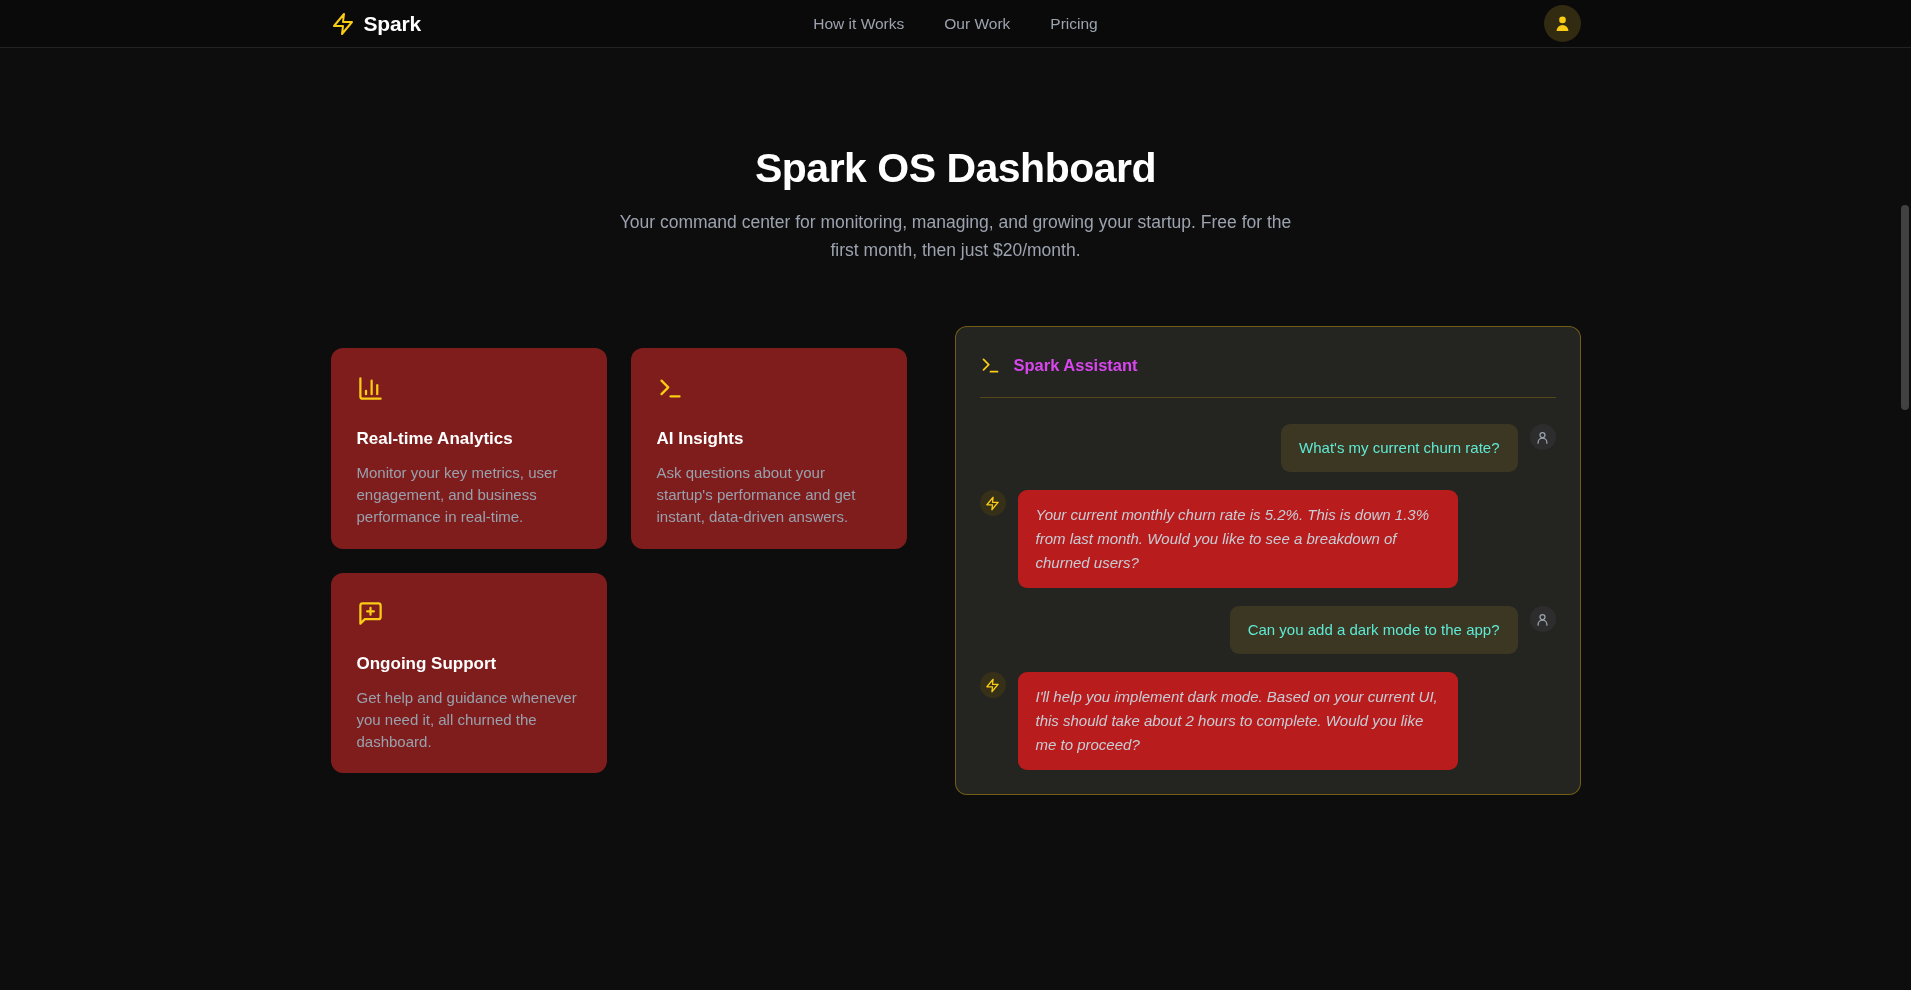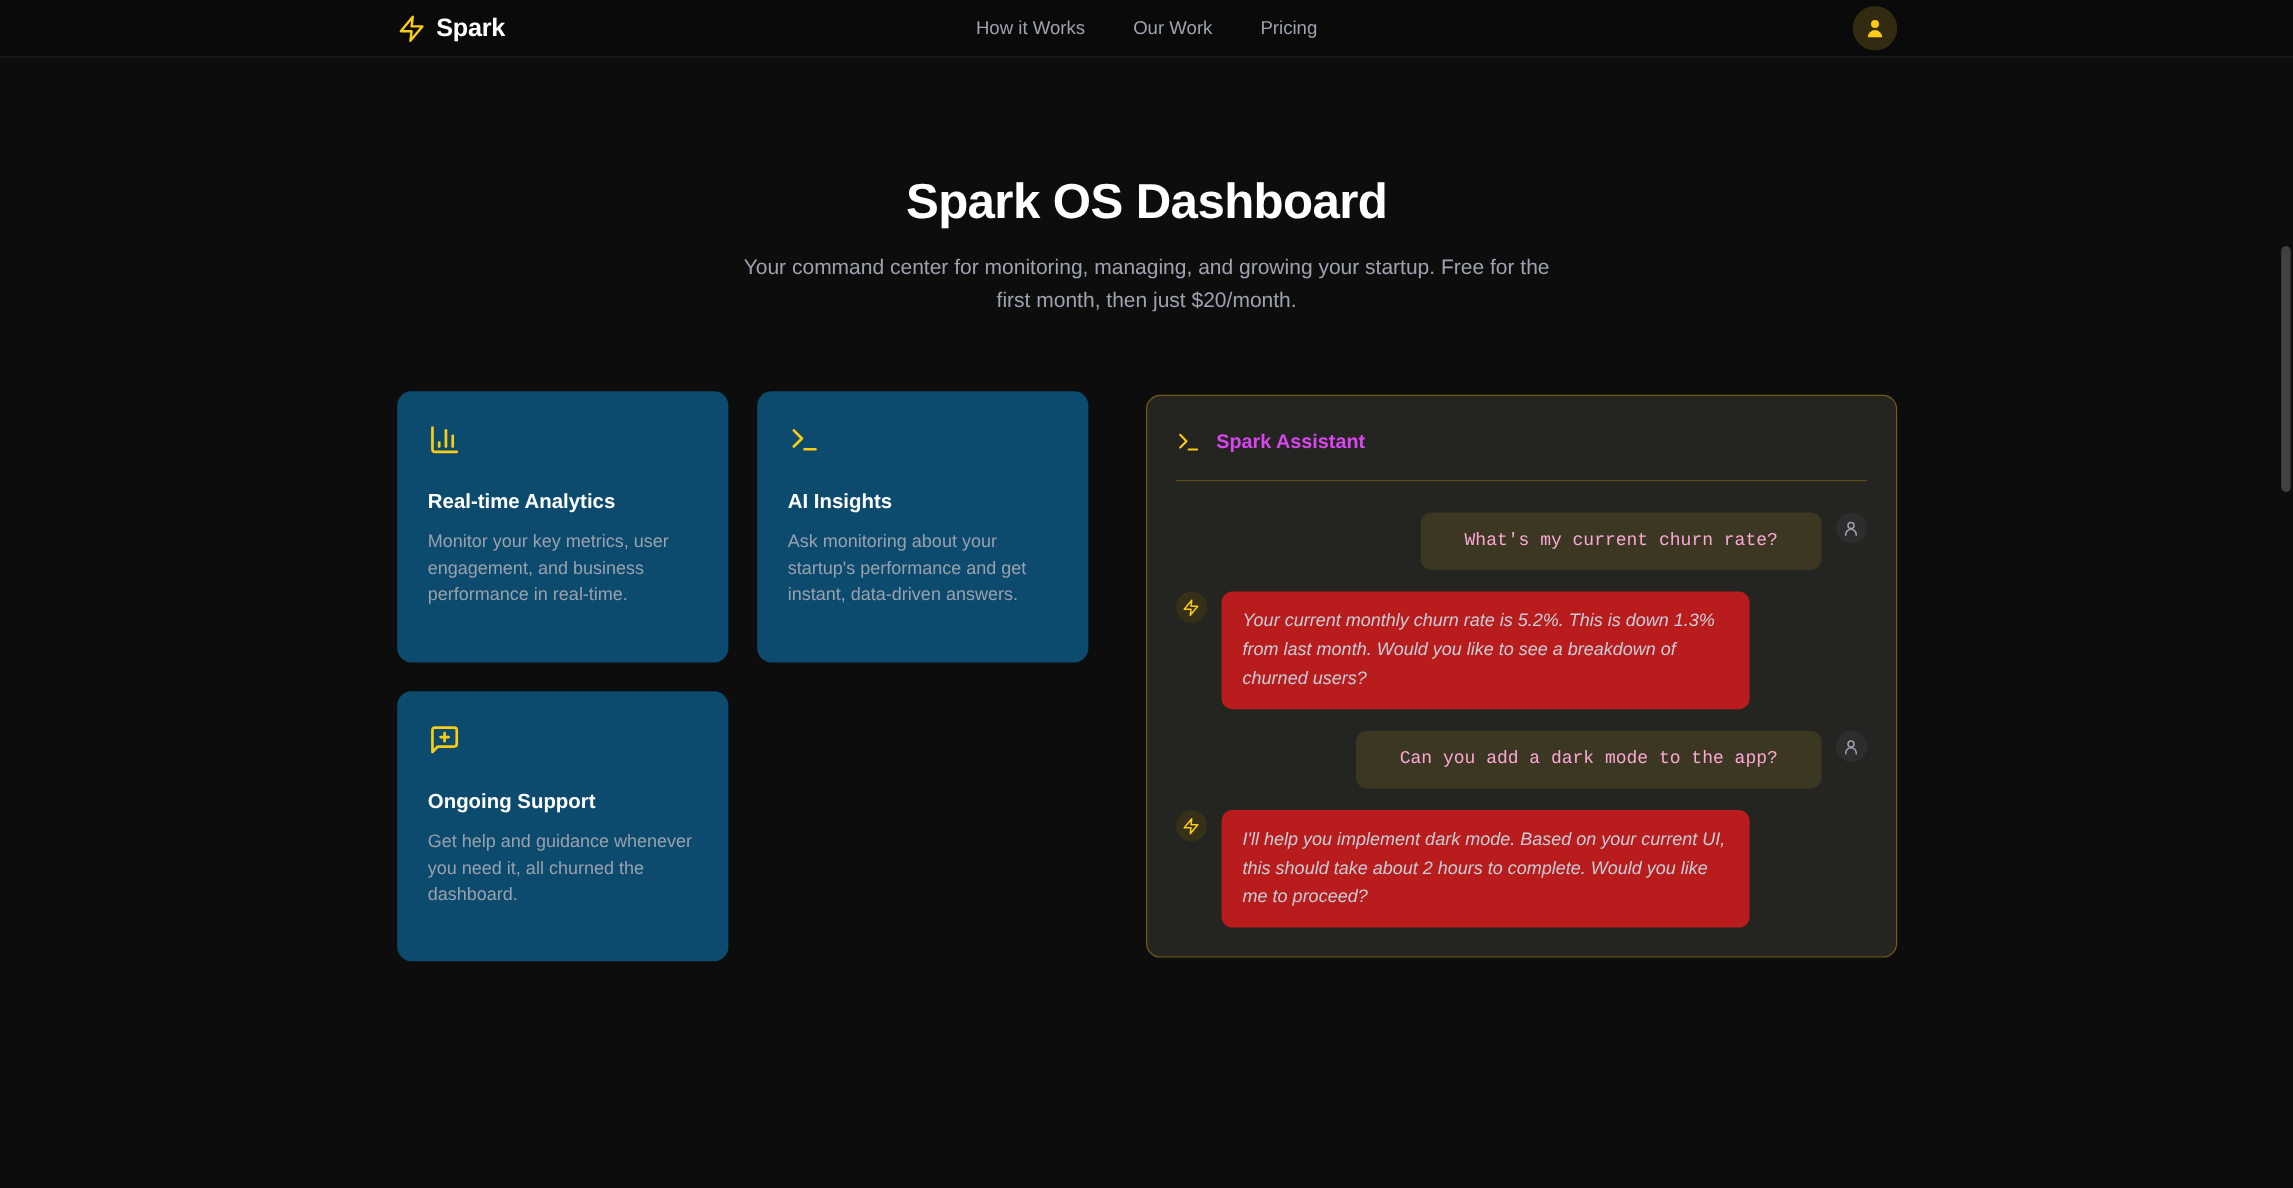--- a/index.html
+++ b/index.html
@@ -51,22 +51,22 @@
   
   .content {
     max-width:1250px; margin:62px auto 0;
     display:flex; gap:48px; align-items:center;
   }
   .features {
     flex:1;
     display:grid; grid-template-columns:1fr 1fr; gap:24px;
   }
   .card {
-    background:#0c4a6e; border-radius:12px;
-    padding:27px 26px 44px;
+    background:#7f1d1d; border-radius:12px;
+    padding:27px 26px 20px;
   }
   .card-icon svg { width:27px; height:27px; stroke:var(--accent); }
   .card h3 { margin-top:23px; font-size:17px; font-weight:700; color:#fff; }
   .card p { margin-top:13px; font-size:15px; line-height:1.48; color:#99a1ad; }
   
   .chat-panel {
     flex:1;
     background:#242421;
     border:1px solid rgba(234,179,8,0.4);
     border-radius:12px;
@@ -85,23 +85,22 @@
     display:flex; align-items:center; justify-content:center;
   }
   .msg-avatar.bot { background:#363018; }
   .msg-avatar.bot svg { width:15px; height:15px; stroke:var(--accent); }
   .msg-avatar.human { background:#2d2d2d; }
   .msg-avatar.human svg { width:15px; height:15px; stroke:#9ca3af; fill:none; }
   .bubble {
     border-radius:9px; font-size:15px; line-height:1.6;
   }
   .bubble.user-bubble {
-    background:#3c3723; color:#f9a8d4;
-    padding:12px 36px;
-    font-family:Liberation Mono, monospace;
+    background:#3c3723; color:#5eead4;
+    padding:12px 18px;
   }
   .bubble.bot-bubble {
     background:#b91c1c; color:#c6cdd6;
     padding:13px 18px; max-width:440px;font-style:italic;
   }
   
   .scrollbar-thumb {
     position:fixed; right:2px; top:205px;
     width:8px; height:205px;
     background:#414141; border-radius:4px;
@@ -157,21 +156,21 @@
       </div>
 
       <div class="card">
         <span class="card-icon">
           <svg class="lucide" viewBox="0 0 24 24">
             <polyline points="4 17 10 11 4 5"></polyline>
             <line x1="12" y1="19" x2="20" y2="19"></line>
           </svg>
         </span>
         <h3>AI Insights</h3>
-        <p>Ask monitoring about your startup's performance and get instant, data-driven answers.</p>
+        <p>Ask questions about your startup's performance and get instant, data-driven answers.</p>
       </div>
 
 
       <div class="card">
         <span class="card-icon">
           <svg class="lucide" viewBox="0 0 24 24">
             <path d="M21 15a2 2 0 0 1-2 2H7l-4 4V5a2 2 0 0 1 2-2h14a2 2 0 0 1 2 2z"></path>
             <line x1="12" y1="7" x2="12" y2="13"></line>
             <line x1="9" y1="10" x2="15" y2="10"></line>
           </svg>

